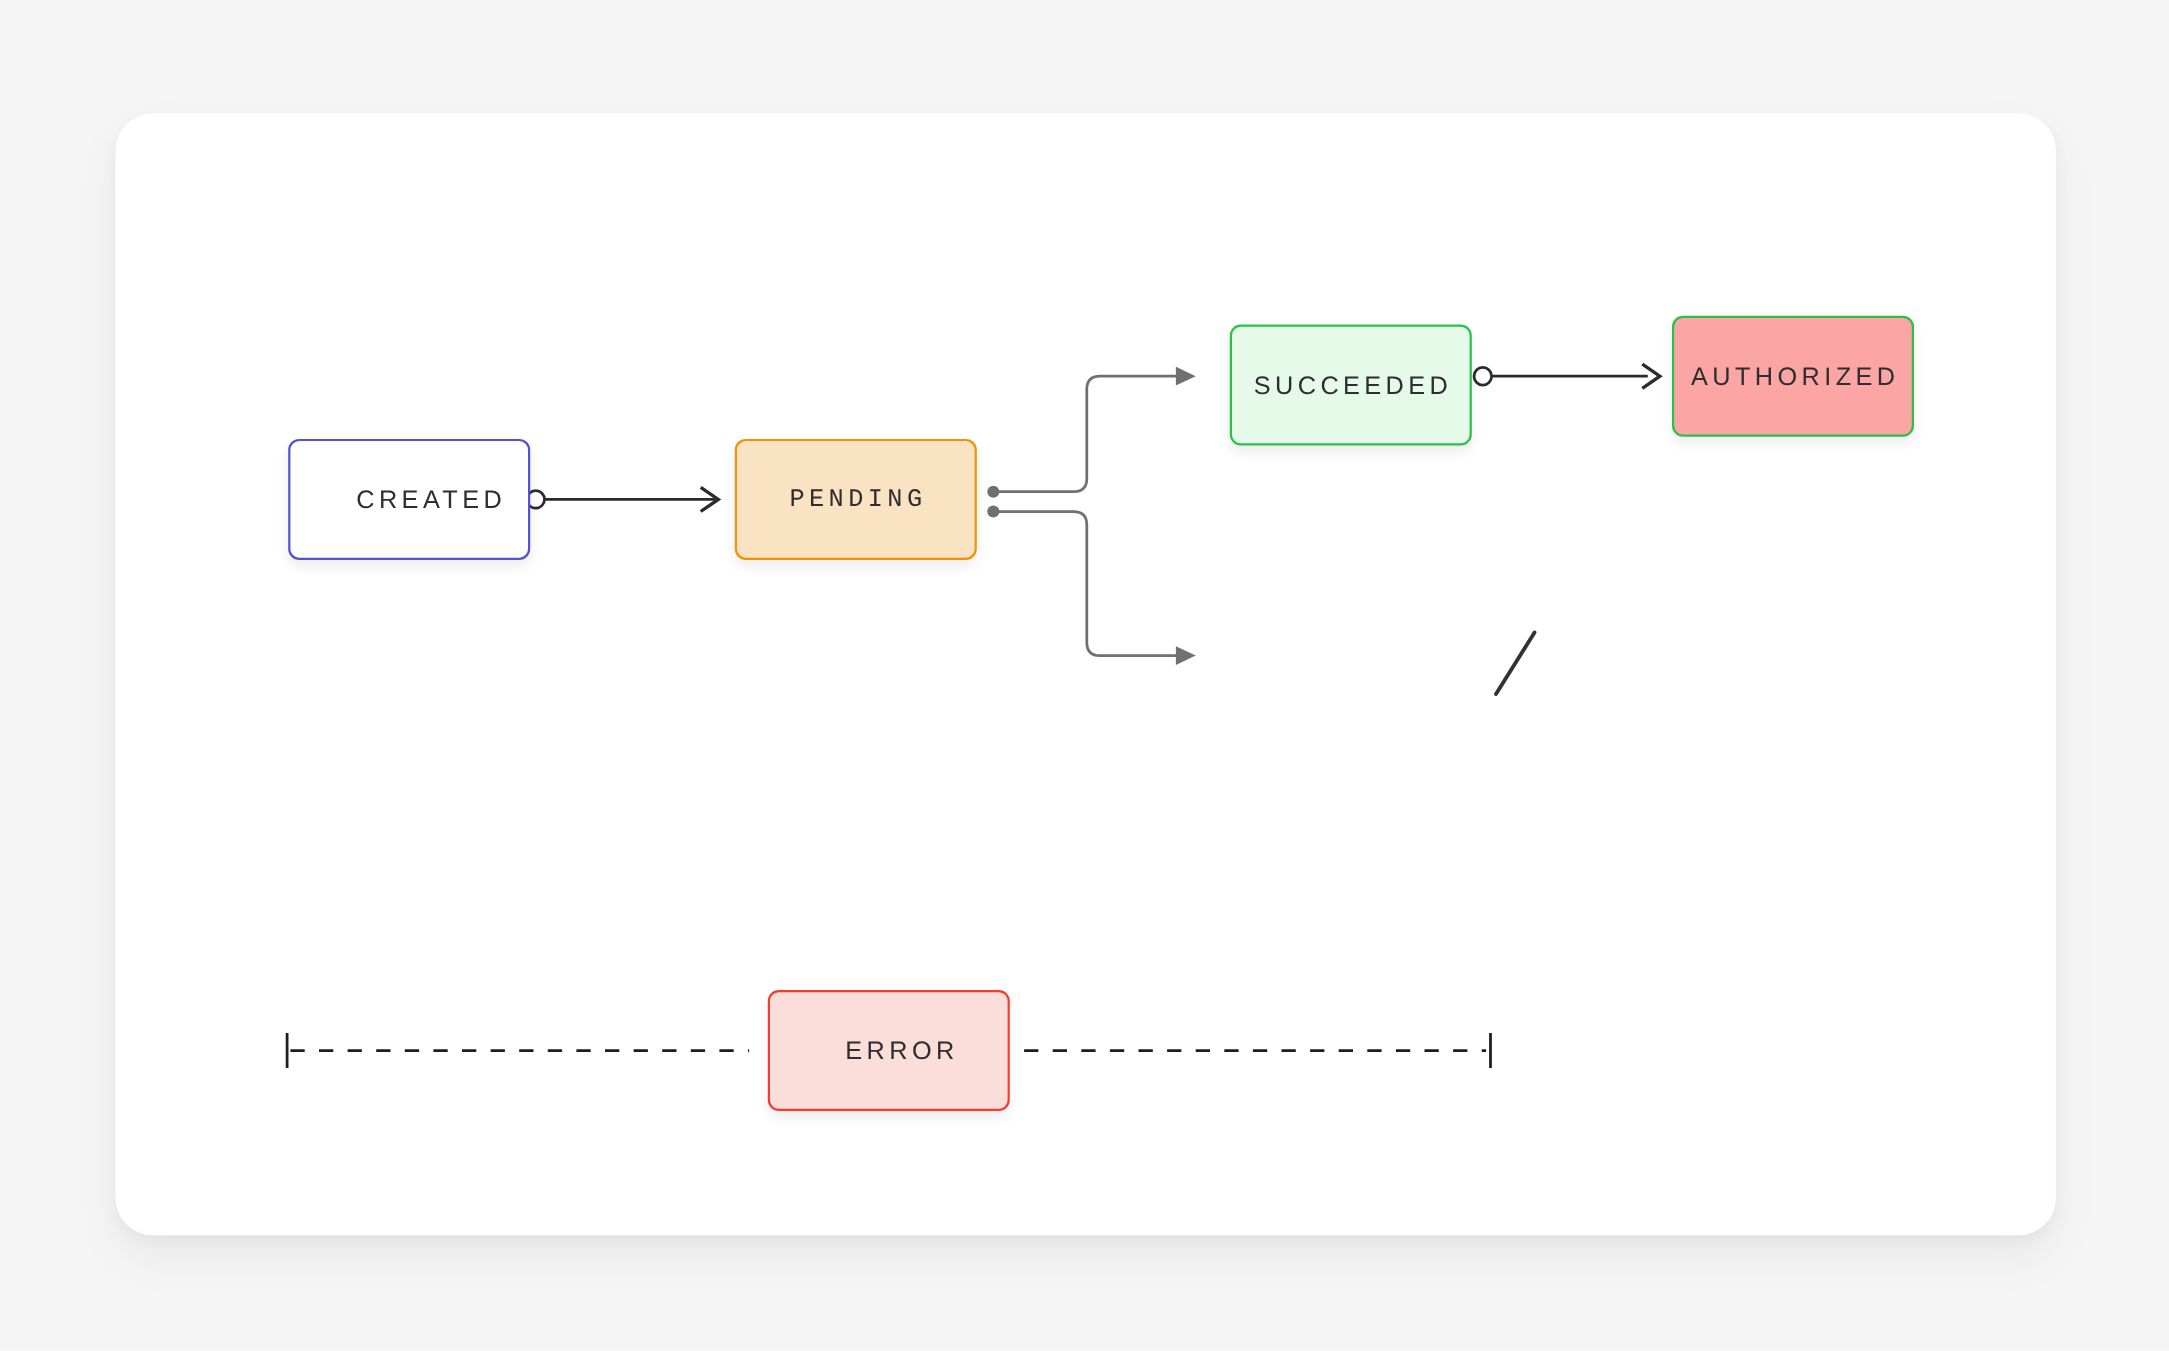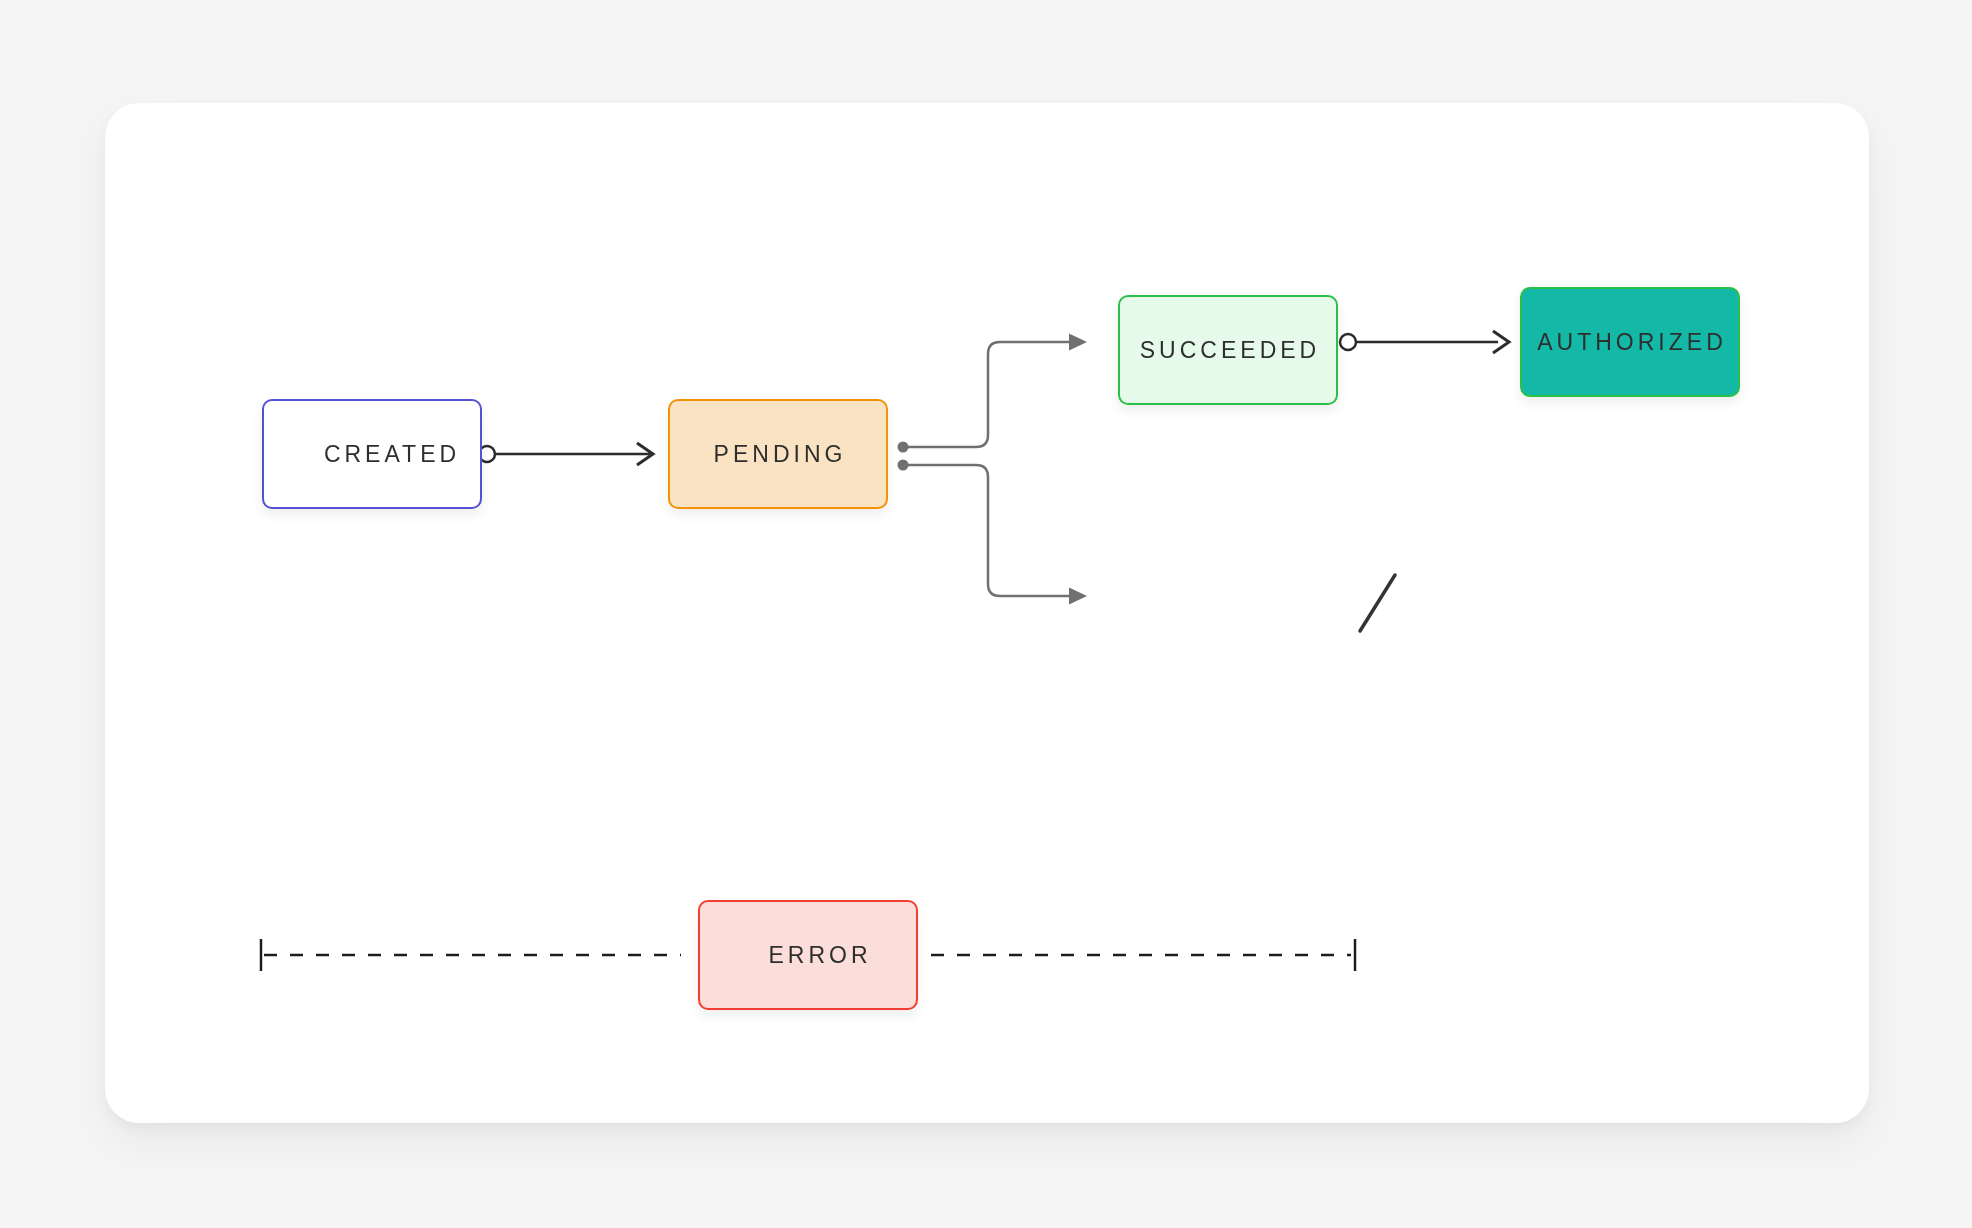--- a/index.html
+++ b/index.html
@@ -27,23 +27,23 @@
     display: flex; align-items: center; justify-content: center;
     font-size: 23px; font-weight: 400;
     letter-spacing: 4px; text-indent: 4px;
     color: #2E2E2E;
     background: #fff;
     box-shadow: 0 6px 12px rgba(0,0,0,0.07);
     cursor: default;
     user-select: none;
   }
   .state-blue          { border-color: #5451D6; background: #FFFFFF; padding-left: 36px; }
-  .state-orange        { border-color: #F39204; background: #FAE3C2; }
+  .state-orange        { border-color: #F39204; background: #FAE3C2; font-family: Liberation Mono, monospace; }
   .state-green-filled  { border-color: #2BC048; background: #E6FAE9; }
-  .state-green-outline { border-color: #2BC048; background: #14b8a6; }
+  .state-green-outline { border-color: #2BC048; background: #fca5a5; }
   .state-red           { border-color: #F23D31; background: #FBDDD9; }
 
   .n-created    { left: 157px;  top: 296px; }
   .n-pending    { left: 563px;  top: 296px; }
   .n-succeeded  { left: 1013px; top: 192px; }
   .n-authorized { left: 1415px; top: 184px; }
   .n-rejected   { left: 1013px; top: 438px; }
   .n-canceled   { left: 1307px; top: 438px; }
   .n-error      { left: 593px;  top: 797px; padding-left: 20px; }
 </style>

